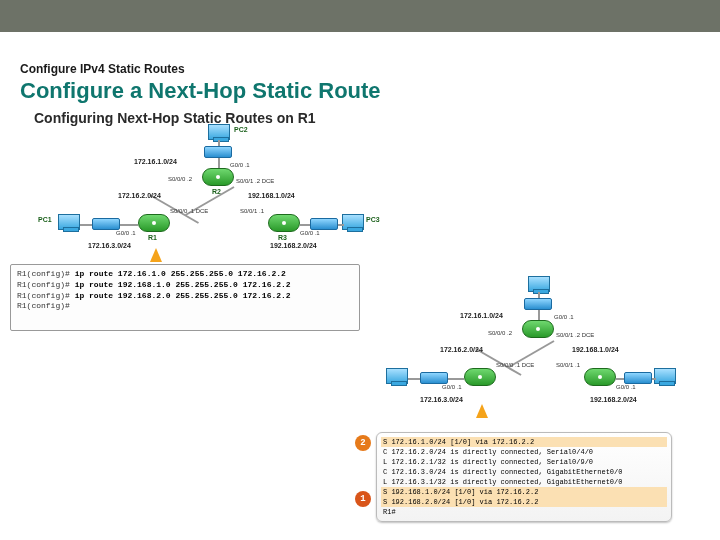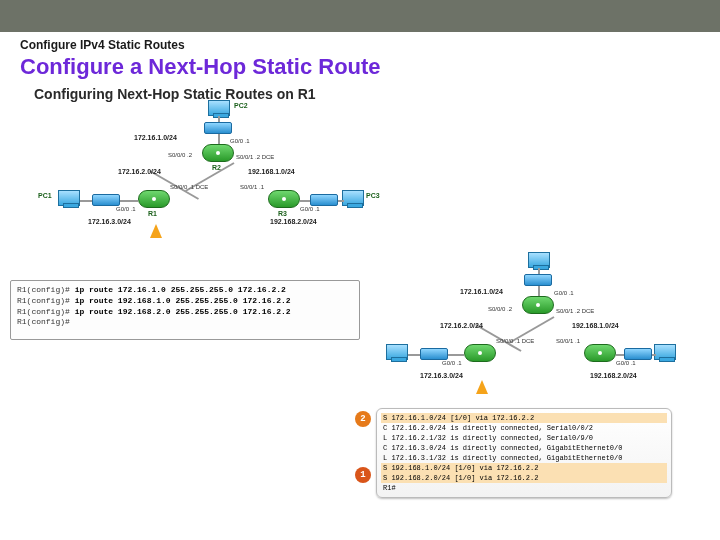--- a/index.html
+++ b/index.html
@@ -1,20 +1,20 @@
 <!DOCTYPE html>
 <html><head>
 <meta charset="utf-8">
 <style>
   * { box-sizing: border-box; margin: 0; padding: 0; }
   body { font-family: Arial, Helvetica, sans-serif; background: #fff; width: 720px; height: 540px; overflow: hidden; }
   .top-bar { background: #6d7267; height: 32px; width: 100%; }
-  .headings { padding: 6px 20px 4px 20px; }
+  .headings { padding: 6px 20px 4px 20px; margin-top: 24px; }
   .kicker { font-size: 12px; font-weight: bold; color: #1a1a1a; }
-  .title { font-size: 22px; font-weight: bold; color: #6d28d9; margin-top: 2px; }
+  .title { font-size: 22px; font-weight: bold; color: #0f766e; margin-top: 2px; }
   .content { position: relative; padding: 6px 20px 0 40px; }
 
   
   .figure { position: absolute; background: #fff; }
   .fig-title { font-size: 14px; font-weight: bold; color: #2a2a2a; text-align: left; padding: 2px 4px; }
 
   
   .router { width: 32px; height: 18px; border-radius: 9px; background: linear-gradient(#6fd86f,#2a9a2a); border:1px solid #1d6b1d; position:absolute; display:flex; align-items:center; justify-content:center; }
   .router::after { content:""; width:4px;height:4px;background:#fff;border-radius:50%; }
   .switch { width: 28px; height: 12px; background: linear-gradient(#8fd6ff,#2a8fd0); border:1px solid #1a6aa0; border-radius:2px; position:absolute; }
@@ -91,21 +91,21 @@
     <div class="switch" style="left:280px; top:110px;"></div>
     <div class="link" style="left:270px;top:116px;width:10px;height:2px;"></div>
     <div class="pc" style="left:312px; top:106px;"></div>
     <div class="link" style="left:308px;top:116px;width:6px;height:2px;"></div>
     <div class="rname" style="left:336px; top:108px;">PC3</div>
     <div class="netlbl" style="left:240px; top:134px;">192.168.2.0/24</div>
 
     <div class="arrow-up" style="left:120px; top:140px;"></div>
   </div>
 
-  <div class="cli" style="left:10px; top:156px; width:350px; height:60px;margin-top:40px;">
+  <div class="cli" style="left:10px; top:156px; width:350px; height:67px;">
     <div><span class="prompt">R1(config)#</span> <span class="cmd">ip route 172.16.1.0 255.255.255.0 172.16.2.2</span></div>
     <div><span class="prompt">R1(config)#</span> <span class="cmd">ip route 192.168.1.0 255.255.255.0 172.16.2.2</span></div>
     <div><span class="prompt">R1(config)#</span> <span class="cmd">ip route 192.168.2.0 255.255.255.0 172.16.2.2</span></div>
     <div><span class="prompt">R1(config)#</span></div>
   </div>
 
   <div class="figure" style="left:370px; top:150px; width:300px; height:170px;">
 
     <div class="pc" style="left:158px; top:18px;"></div>
     <div class="switch" style="left:154px; top:40px;"></div>
@@ -143,21 +143,21 @@
     <div class="netlbl" style="left:220px; top:138px;">192.168.2.0/24</div>
 
     <div class="arrow-up" style="left:106px; top:146px;"></div>
   </div>
 
   <div class="rt-panel" style="left:376px; top:324px; width:296px;">
     <div class="rt-bullet b2" style="top:2px;">
         <span>2</span>
       </div>
     <div class="rt-row rt-hl">S    172.16.1.0/24 [1/0] via 172.16.2.2</div>
-    <div class="rt-row">C    172.16.2.0/24 is directly connected, Serial0/0/2</div>
+    <div class="rt-row">C    172.16.2.0/24 is directly connected, Serial0/4/0</div>
     <div class="rt-row">L    172.16.2.1/32 is directly connected, Serial0/9/0</div>
     <div class="rt-row">C    172.16.3.0/24 is directly connected, GigabitEthernet0/0</div>
     <div class="rt-row">L    172.16.3.1/32 is directly connected, GigabitEthernet0/0</div>
     <div class="rt-row rt-hl">S    192.168.1.0/24 [1/0] via 172.16.2.2</div>
     <div class="rt-bullet b1" style="top:58px;">
         <span>1</span>
       </div>
     <div class="rt-row rt-hl">S    192.168.2.0/24 [1/0] via 172.16.2.2</div>
     <div class="rt-row">R1#</div>
   </div>

